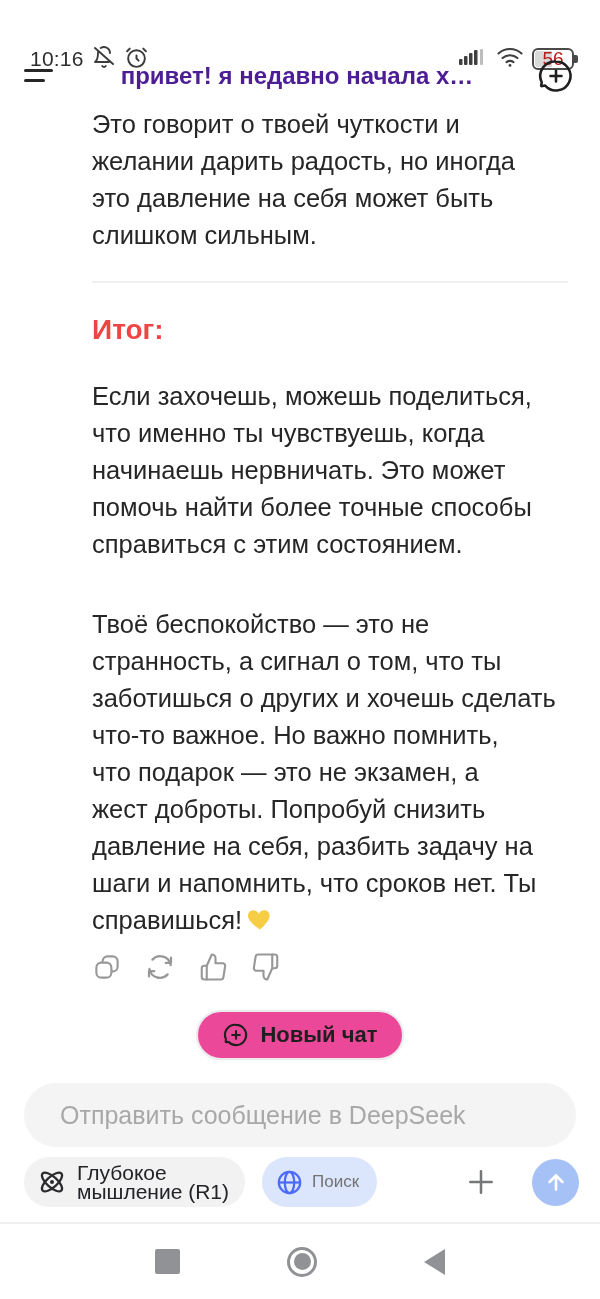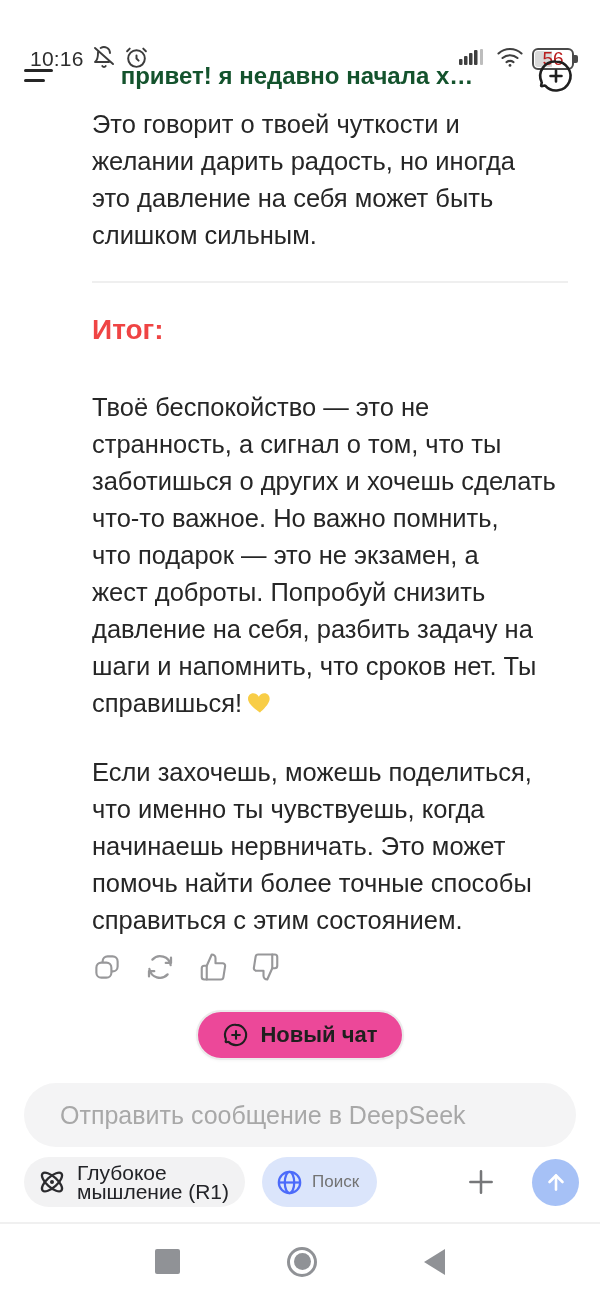--- a/index.html
+++ b/index.html
@@ -30,21 +30,21 @@
   
   .header {
     position:absolute; top:46px; left:0; right:0; height:60px;
     display:flex; align-items:center; padding:0 24px;
   }
   .hamburger { width:34px; height:20px; position:relative; cursor:pointer; }
   .hamburger span { position:absolute; left:0; height:3px; border-radius:2px; background:#262626; }
   .hamburger span:nth-child(1){ top:3px; width:29px; }
   .hamburger span:nth-child(2){ top:13px; width:21px; }
   .header-title {
-    flex:1; text-align:center; font-size:24px; font-weight:700; color:#14532d;
+    flex:1; text-align:center; font-size:24px; font-weight:700; color:#4c1d95;
     white-space:nowrap; overflow:hidden;
   }
   
   .content { position:absolute; top:106px; left:92px; right:14px; }
   .para {
     font-size:25.5px; line-height:37px; color:#262626; white-space:pre-line;
   }
   .divider { border:none; border-top:2px solid #efefef; margin:27px 18px 0 0; }
   .section-heading { margin-top:31px; font-size:28px; font-weight:700; color:#ef4444; }
   .para-2 { margin-top:43px; }
@@ -161,36 +161,36 @@
   </div>
 </div>
 
 <div class="content">
   <p class="para">Это говорит о твоей чуткости и
 желании дарить радость, но иногда
 это давление на себя может быть
 слишком сильным.</p>
   <hr class="divider">
   <h2 class="section-heading">Итог:</h2>
+  <p class="para para-3">Если захочешь, можешь поделиться,
+что именно ты чувствуешь, когда
+начинаешь нервничать. Это может
+помочь найти более точные способы
+справиться с этим состоянием.</p>
   <p class="para para-2"><span>Твоё беспокойство — это не
 странность, а сигнал о том, что ты
 заботишься о других и хочешь сделать
 что-то важное. Но важно помнить,
 что подарок — это не экзамен, а
 жест доброты. Попробуй снизить
 давление на себя, разбить задачу на
 шаги и напомнить, что сроков нет. Ты
 справишься!</span><svg class="heart" viewBox="0 0 24 24">
         <path fill="#f8cd46" d="M12 21s-8.5-5.3-10-10C1 7.5 3 4.5 6.2 4.5c2.3 0 3.9 1.3 4.8 3 .9-1.7 2.5-3 4.8-3C19 4.5 21 7.5 20 11c-1.5 4.7-8 10-8 10z"></path>
       </svg></p>
-  <p class="para para-3">Если захочешь, можешь поделиться,
-что именно ты чувствуешь, когда
-начинаешь нервничать. Это может
-помочь найти более точные способы
-справиться с этим состоянием.</p>
 
   <div class="actions">
     <span>
       <svg width="30" height="30" viewBox="0 0 24 24" fill="none" stroke="#98989a" stroke-width="1.7" stroke-linejoin="round">
         <rect x="8.5" y="3.5" width="12" height="12" rx="4"></rect>
         <rect x="3.5" y="8.5" width="12" height="12" rx="4" fill="#fff"></rect>
       </svg>
     </span>
     <span>
       <svg width="30" height="30" viewBox="0 0 24 24" fill="none" stroke="#98989a" stroke-width="1.8" stroke-linecap="round" stroke-linejoin="round">

